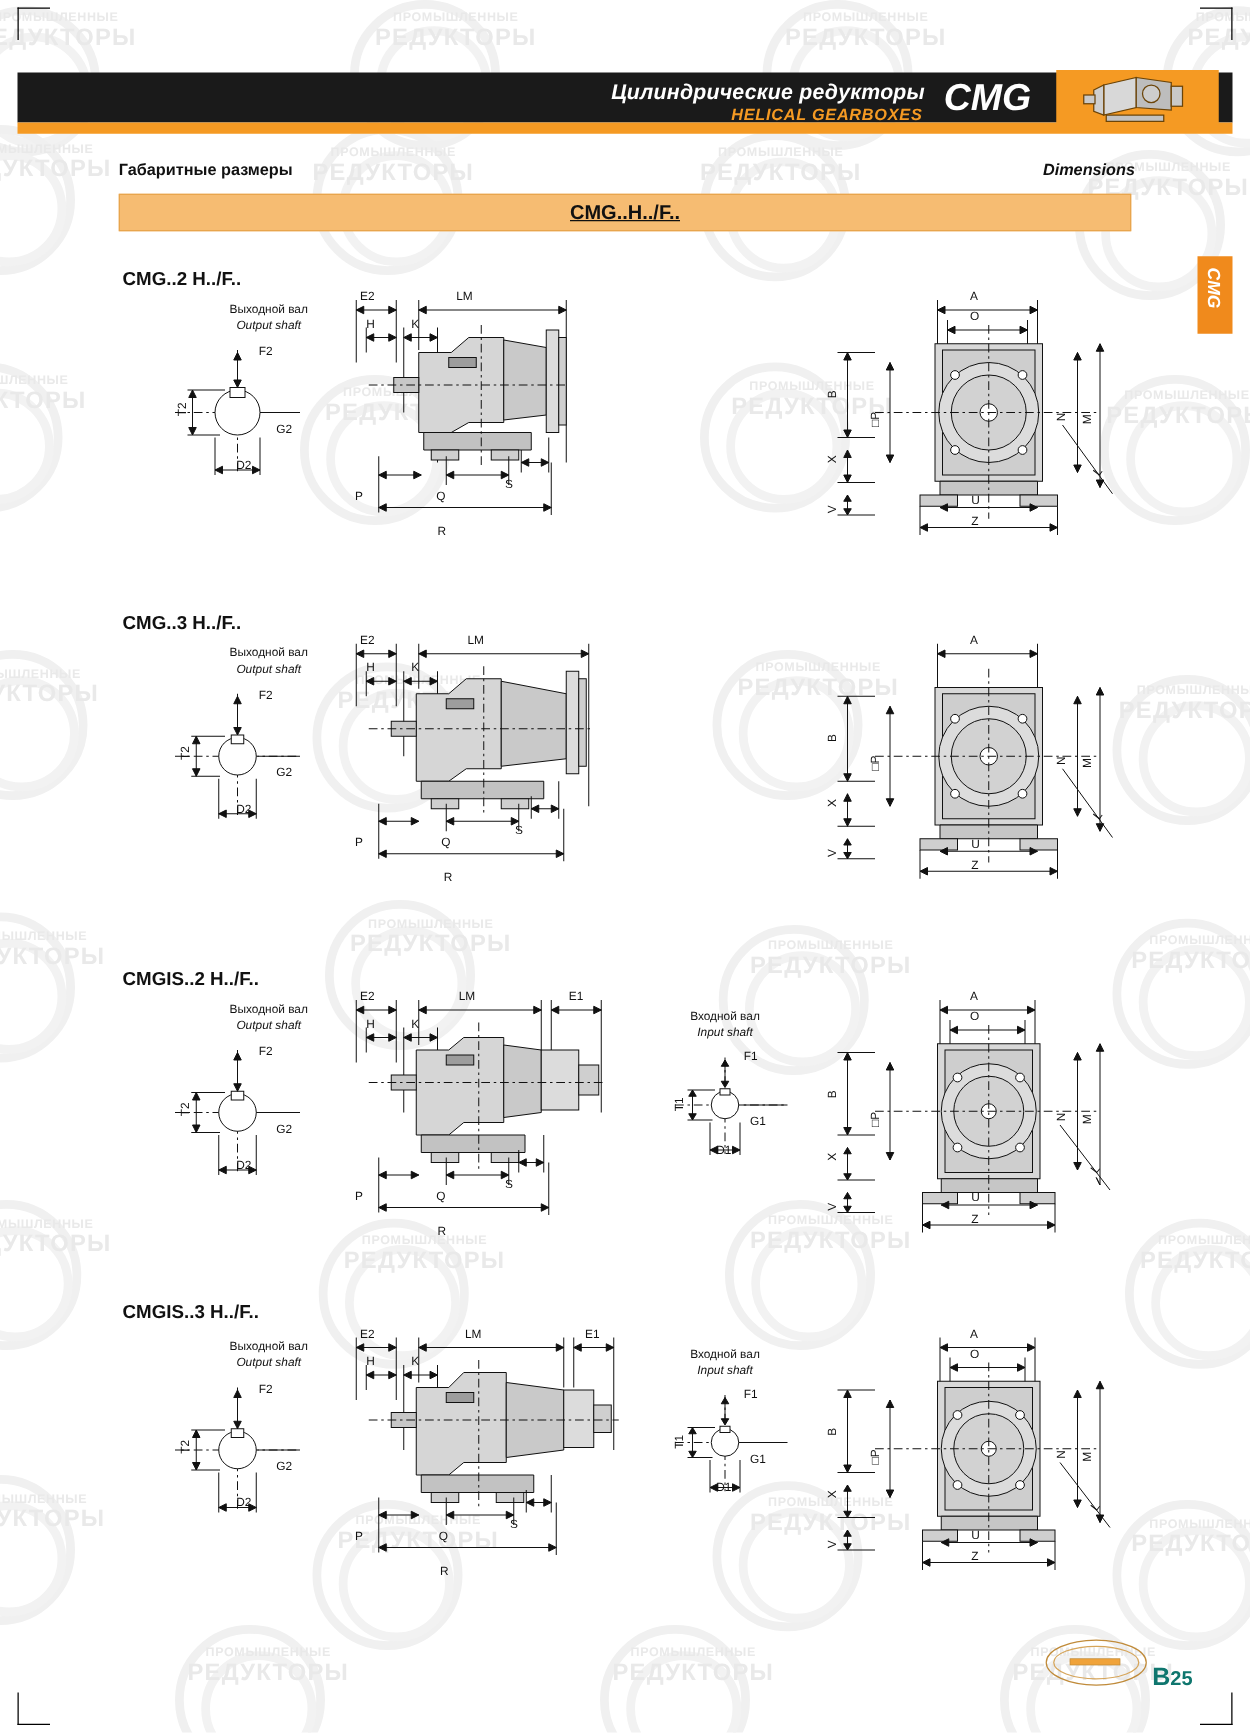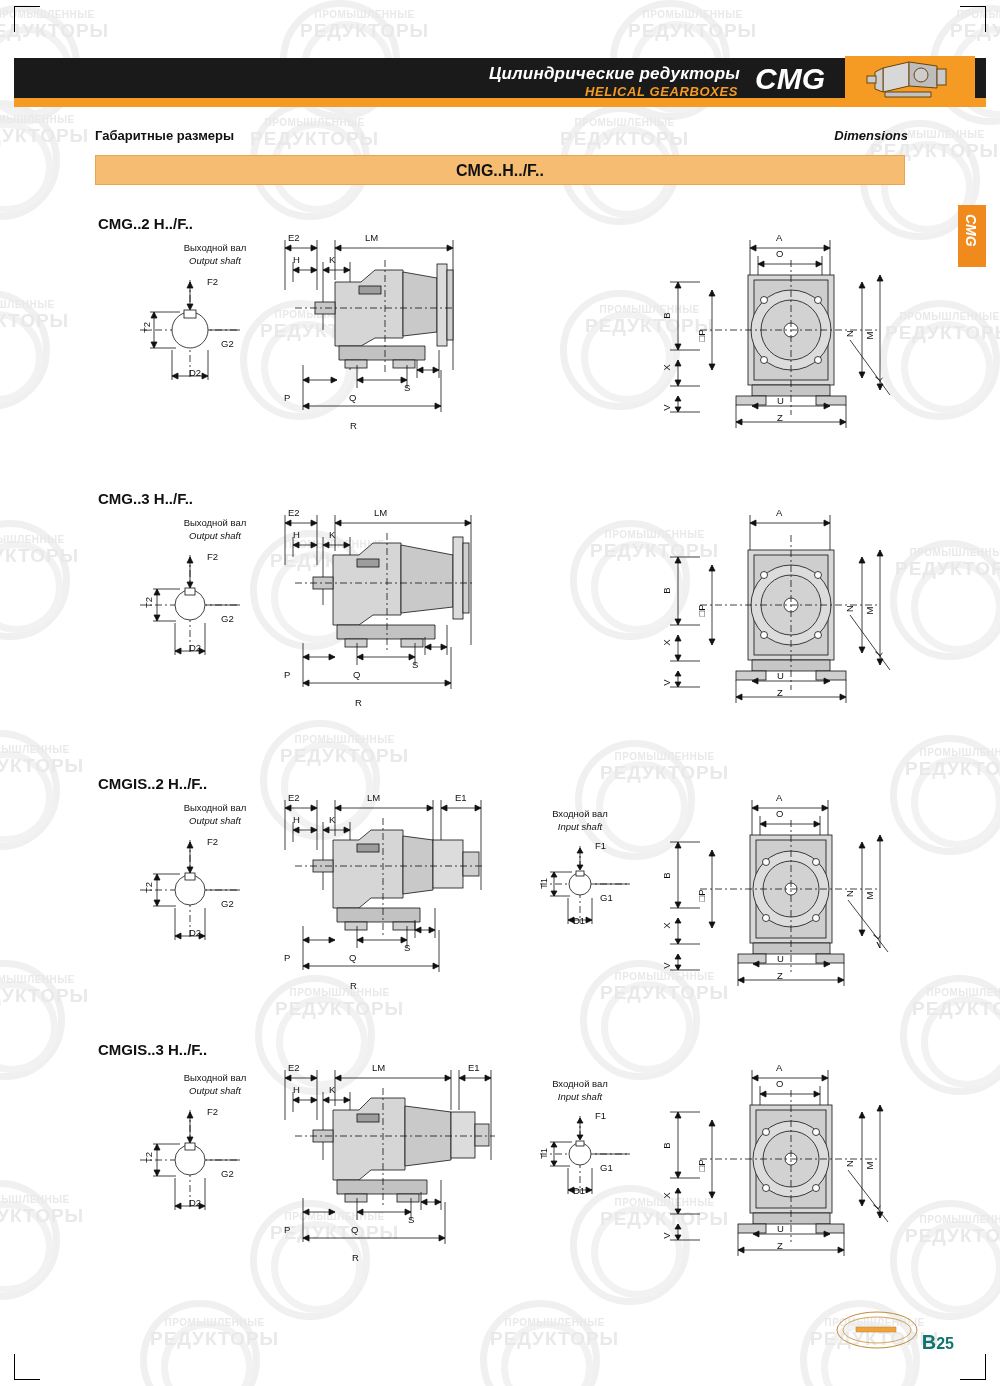--- a/index.html
+++ b/index.html
@@ -108,21 +108,21 @@
     font-size: 13px; font-weight: bold; font-style: italic; color: #111;
   }
   .orange-bar {
     position: absolute; left: 95px; top: 155px;
     width: 810px; height: 30px;
     background: #f6bc72;
     border: 1px solid #e8a54d;
   }
   .orange-bar span {
     position: absolute; width: 100%; text-align: center; top: 6px;
-    font-size: 16px; font-weight: bold; color: #111;
+    font-size: 16px; font-weight: bold; color: #111; text-decoration: underline;
   }
 
   
   .side-tab {
     position: absolute; right: 14px; top: 205px;
     width: 28px; height: 62px;
     background: #f08a1c;
   }
   .side-tab span {
     position: absolute;

